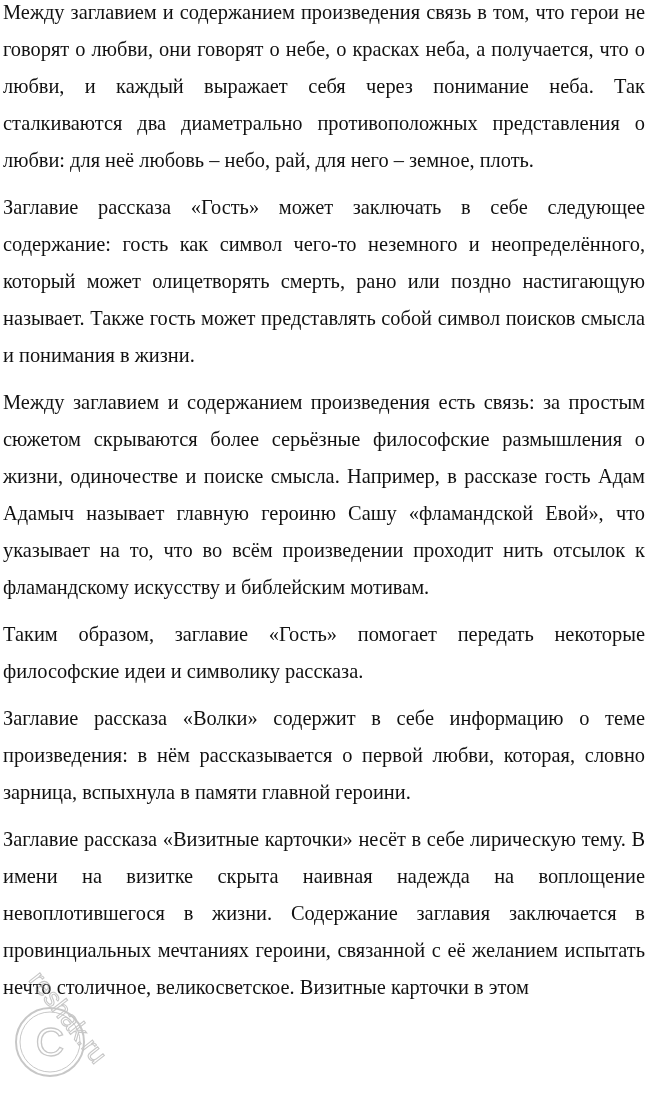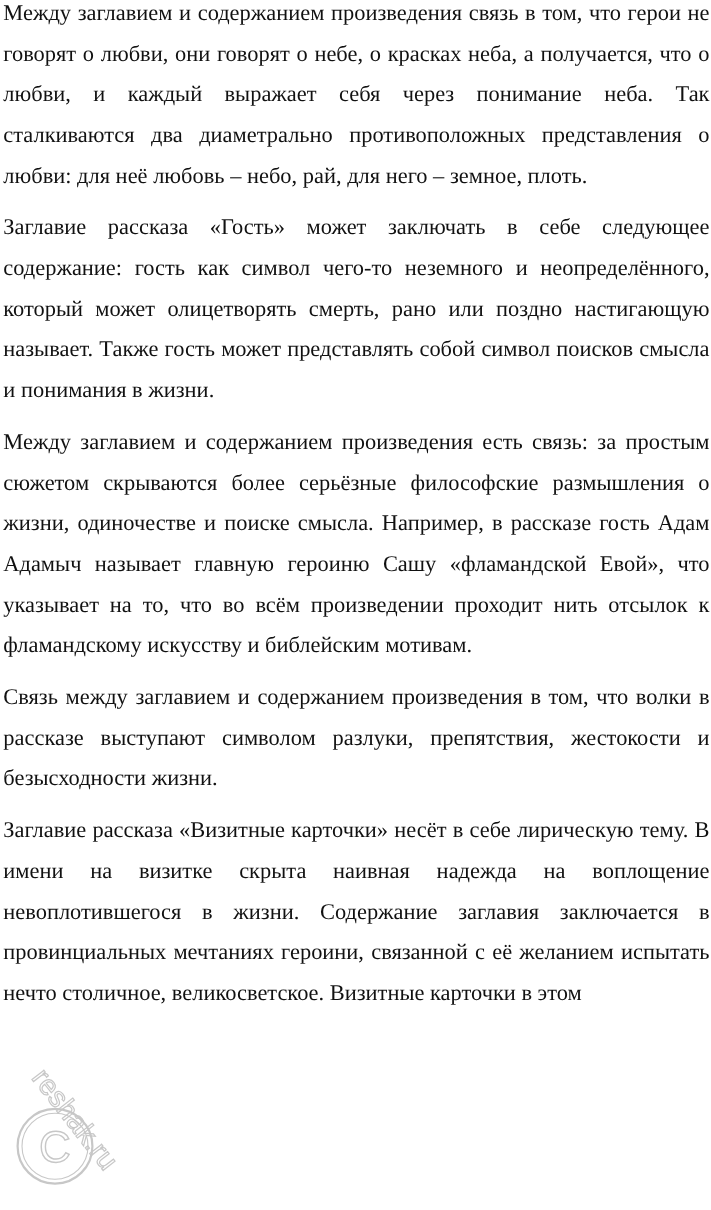--- a/index.html
+++ b/index.html
@@ -41,21 +41,22 @@
       opacity: 0.55;
     }
   </style>
 </head>
 <body>
 
 <div class="page">
   <p class="para">Между заглавием и содержанием произведения связь в том, что герои не говорят о любви, они говорят о небе, о красках неба, а получается, что о любви, и каждый выражает себя через понимание неба. Так сталкиваются два диаметрально противоположных представления о любви: для неё любовь – небо, рай, для него – земное, плоть.</p>
   <p class="para">Заглавие рассказа «Гость» может заключать в себе следующее содержание: гость как символ чего-то неземного и неопределённого, который может олицетворять смерть, рано или поздно настигающую называет. Также гость может представлять собой символ поисков смысла и понимания в жизни.</p>
   <p class="para">Между заглавием и содержанием произведения есть связь: за простым сюжетом скрываются более серьёзные философские размышления о жизни, одиночестве и поиске смысла. Например, в рассказе гость Адам Адамыч называет главную героиню Сашу «фламандской Евой», что указывает на то, что во всём произведении проходит нить отсылок к фламандскому искусству и библейским мотивам.</p>
-  <p class="para">Связь между заглавием и содержанием произведения в том, что волки в рассказе выступают символом разлуки, препятствия, жестокости и безысходности жизни.</p>
+  <p class="para">Таким образом, заглавие «Гость» помогает передать некоторые философские идеи и символику рассказа.</p>
+  <p class="para">Заглавие рассказа «Волки» содержит в себе информацию о теме произведения: в нём рассказывается о первой любви, которая, словно зарница, вспыхнула в памяти главной героини.</p>
   <p class="para">Заглавие рассказа «Визитные карточки» несёт в себе лирическую тему. В имени на визитке скрыта наивная надежда на воплощение невоплотившегося в жизни. Содержание заглавия заключается в провинциальных мечтаниях героини, связанной с её желанием испытать нечто столичное, великосветское. Визитные карточки в этом</p>
 </div>
 
 <div class="watermark">
   <svg width="130" height="140" viewBox="0 0 130 140">
     <circle cx="42" cy="92" r="34" fill="none" stroke="#9a9a9a" stroke-width="2"></circle>
     <circle cx="42" cy="92" r="30" fill="none" stroke="#9a9a9a" stroke-width="1"></circle>
     <text x="42" y="106" text-anchor="middle" font-family="Liberation Sans, sans-serif" font-size="40" fill="none" stroke="#9a9a9a" stroke-width="1.3">C</text>
     <text x="0" y="0" transform="translate(20,30) rotate(52)" font-family="Liberation Sans, sans-serif" font-size="26" fill="none" stroke="#9a9a9a" stroke-width="1.1">reshak.ru</text>
   </svg>

